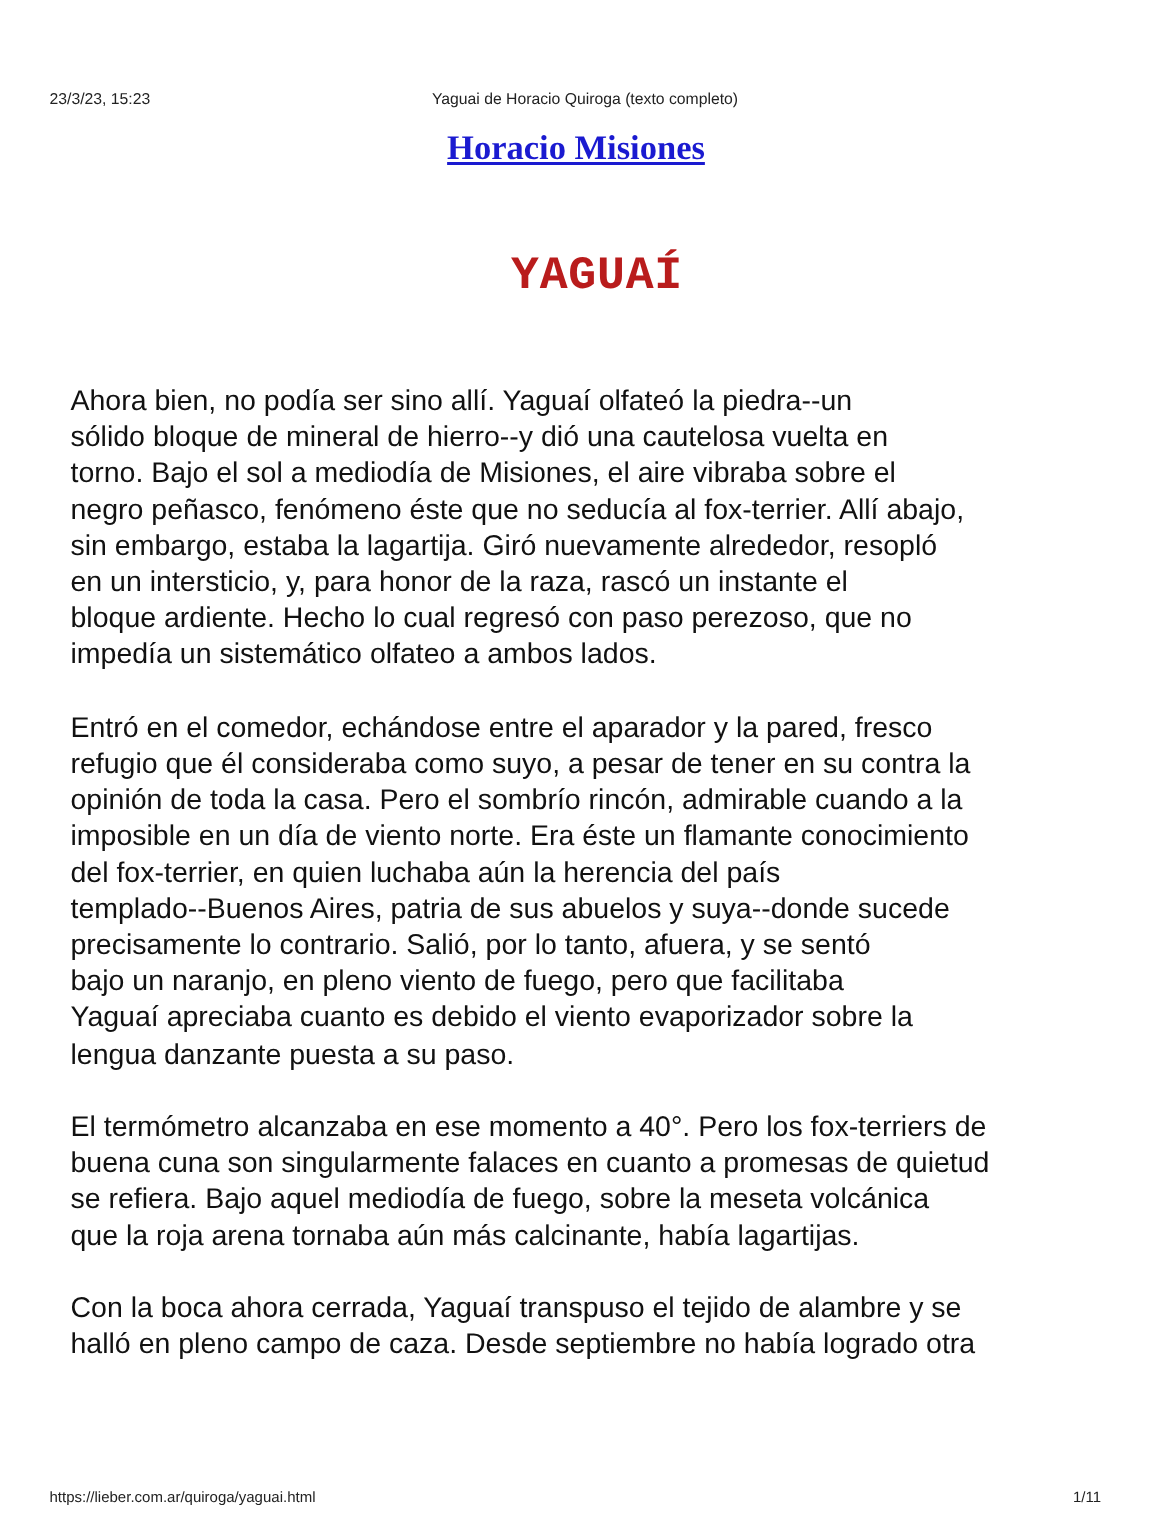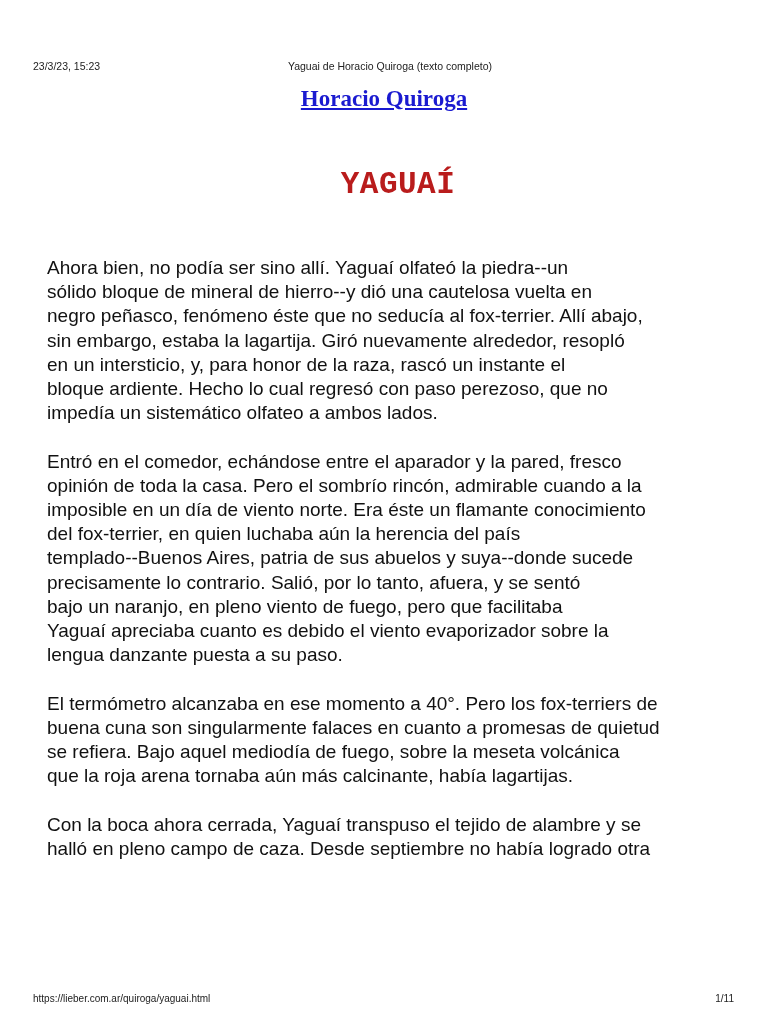--- a/index.html
+++ b/index.html
@@ -105,37 +105,39 @@
   </style>
 </head>
 <body>
 
 <div class="print-header">
   <span class="date">23/3/23, 15:23</span>
   <span class="doc-title">Yaguai de Horacio Quiroga (texto completo)</span>
 </div>
 
 <div class="author">
-  <a>Horacio Quiroga</a>
+  <a>Horacio Misiones</a>
 </div>
 
 <div class="story-title">YAGUAÍ</div>
 
 <div class="body-text">
   <p class="para">
     <span class="line">Ahora bien, no podía ser sino allí. Yaguaí olfateó la piedra--un</span>
     <span class="line">sólido bloque de mineral de hierro--y dió una cautelosa vuelta en</span>
+    <span class="line">torno. Bajo el sol a mediodía de Misiones, el aire vibraba sobre el</span>
     <span class="line">negro peñasco, fenómeno éste que no seducía al fox-terrier. Allí abajo,</span>
     <span class="line">sin embargo, estaba la lagartija. Giró nuevamente alrededor, resopló</span>
     <span class="line">en un intersticio, y, para honor de la raza, rascó un instante el</span>
     <span class="line">bloque ardiente. Hecho lo cual regresó con paso perezoso, que no</span>
     <span class="line">impedía un sistemático olfateo a ambos lados.</span>
   </p>
   <p class="para">
     <span class="line">Entró en el comedor, echándose entre el aparador y la pared, fresco</span>
+    <span class="line">refugio que él consideraba como suyo, a pesar de tener en su contra la</span>
     <span class="line">opinión de toda la casa. Pero el sombrío rincón, admirable cuando a la</span>
     <span class="line">imposible en un día de viento norte. Era éste un flamante conocimiento</span>
     <span class="line">del fox-terrier, en quien luchaba aún la herencia del país</span>
     <span class="line">templado--Buenos Aires, patria de sus abuelos y suya--donde sucede</span>
     <span class="line">precisamente lo contrario. Salió, por lo tanto, afuera, y se sentó</span>
     <span class="line">bajo un naranjo, en pleno viento de fuego, pero que facilitaba</span>
     <span class="line">Yaguaí apreciaba cuanto es debido el viento evaporizador sobre la</span>
     <span class="line">lengua danzante puesta a su paso.</span>
   </p>
   <p class="para">

